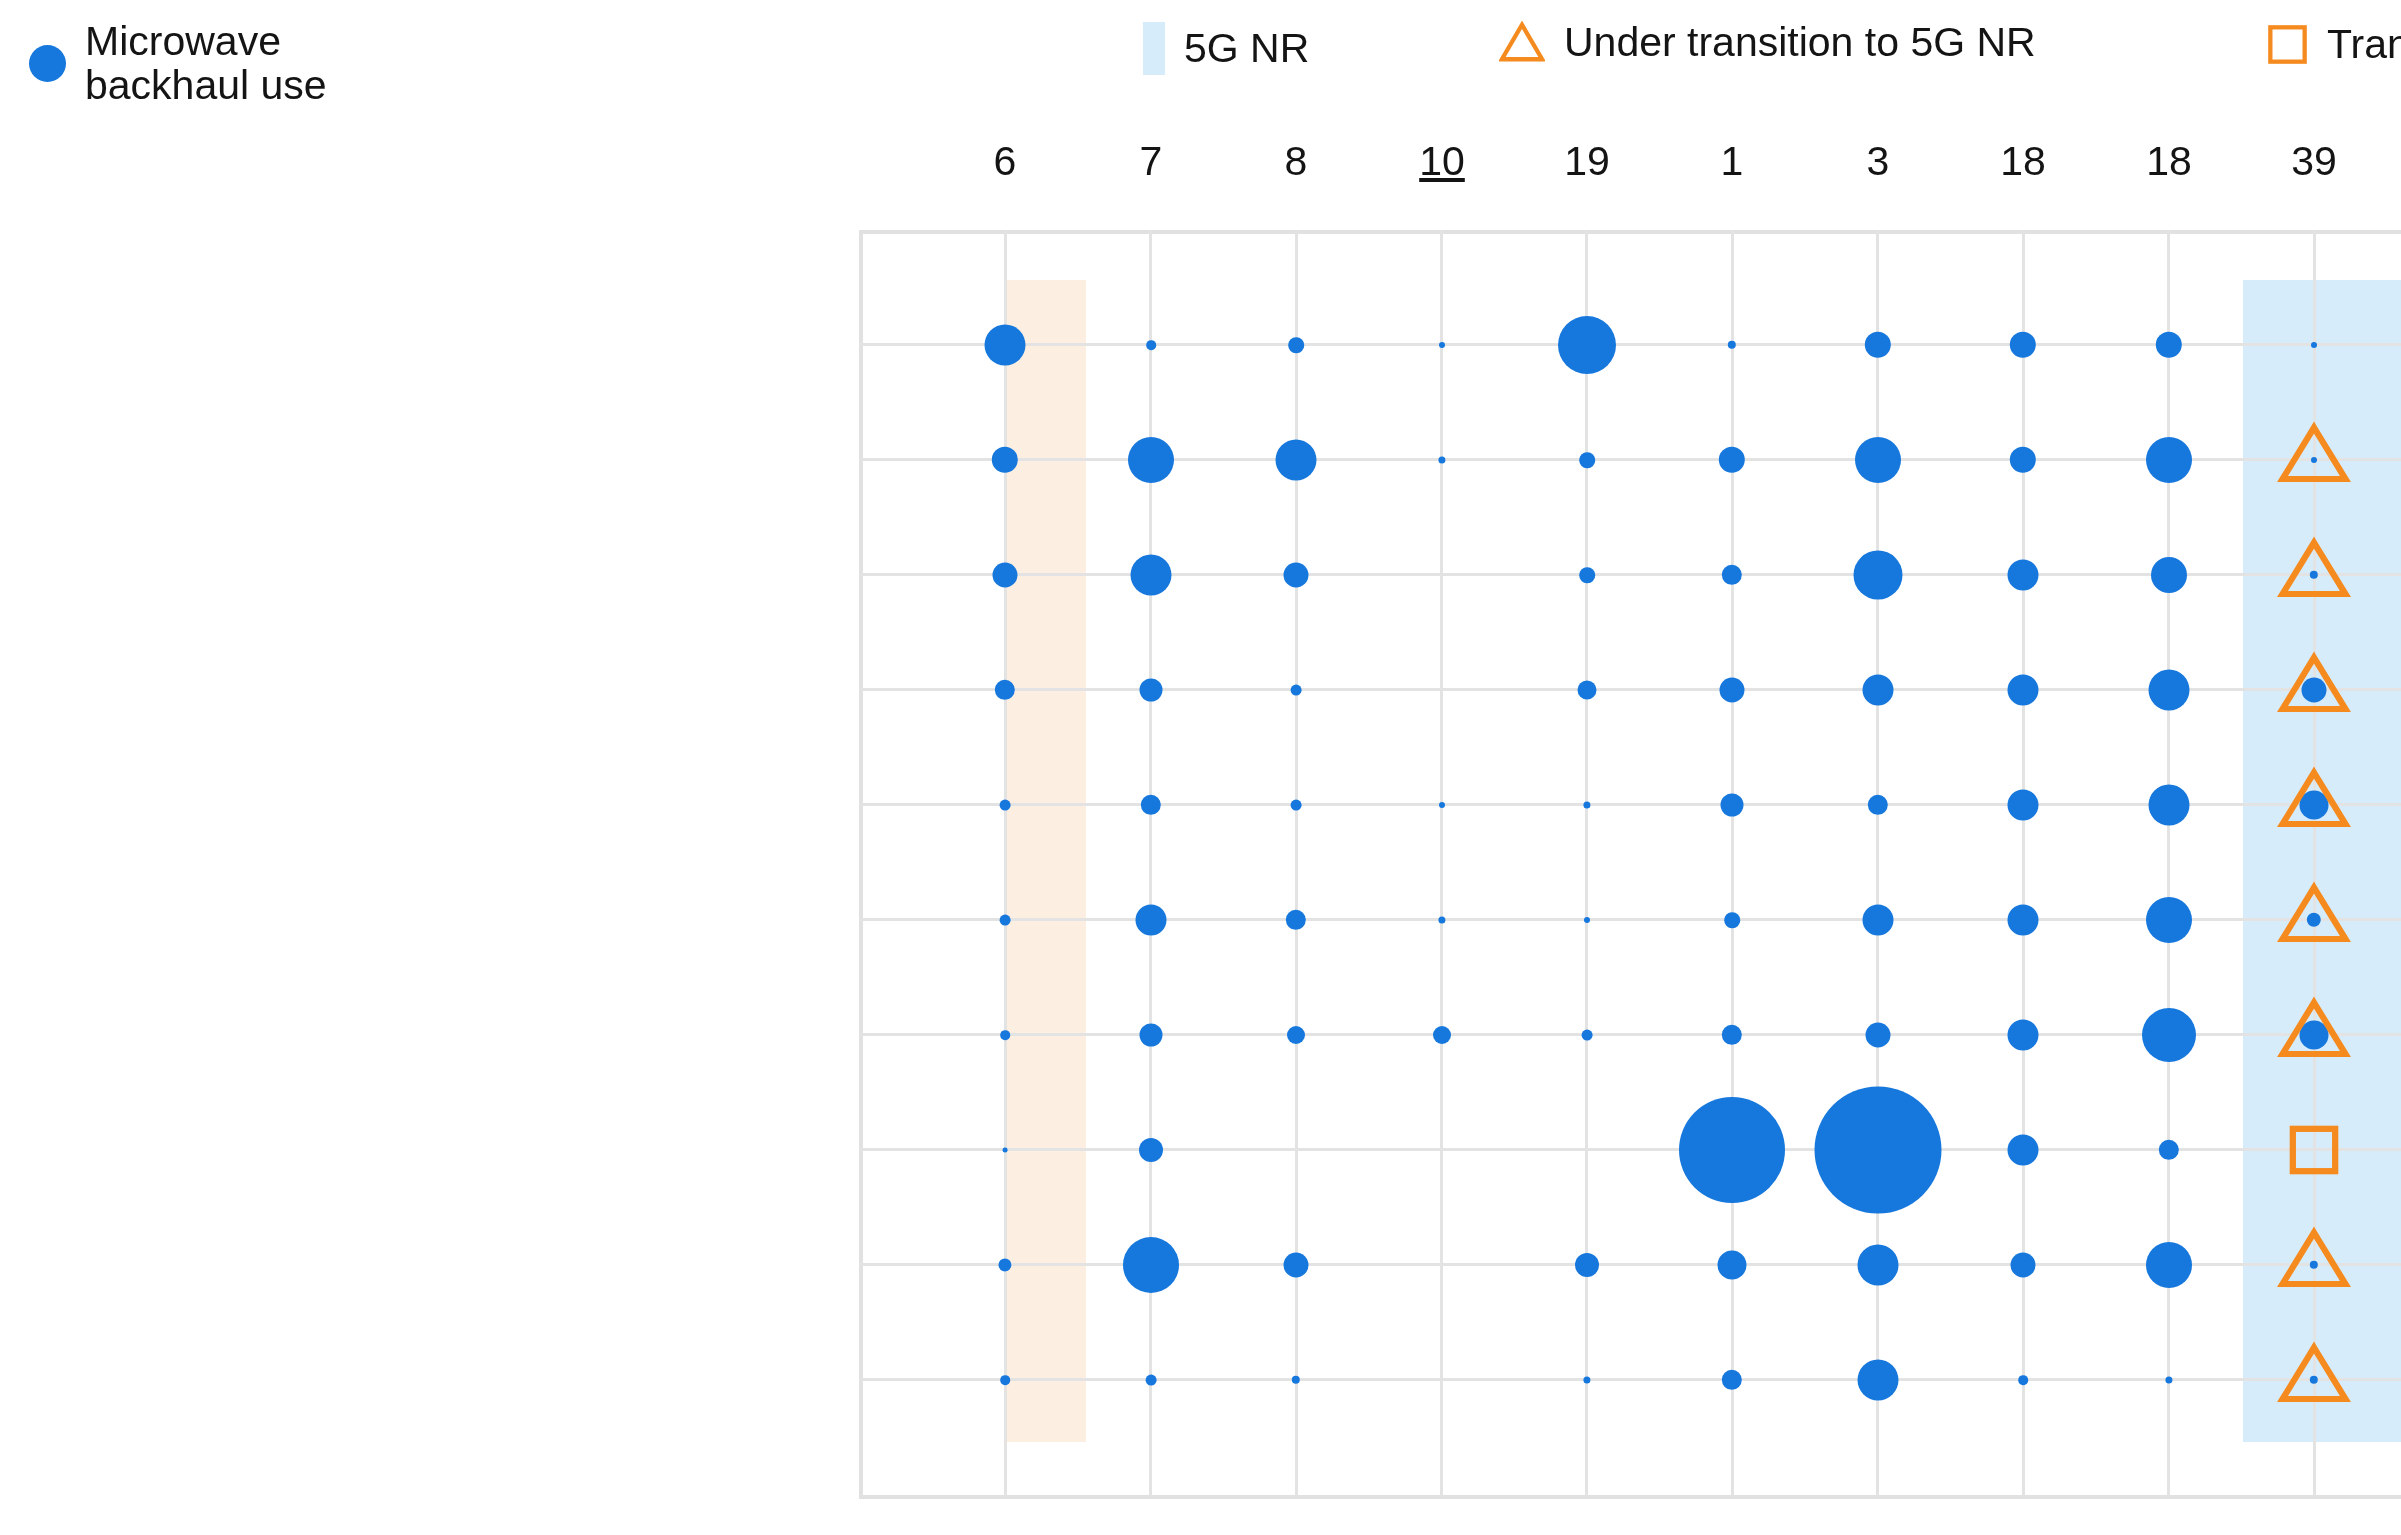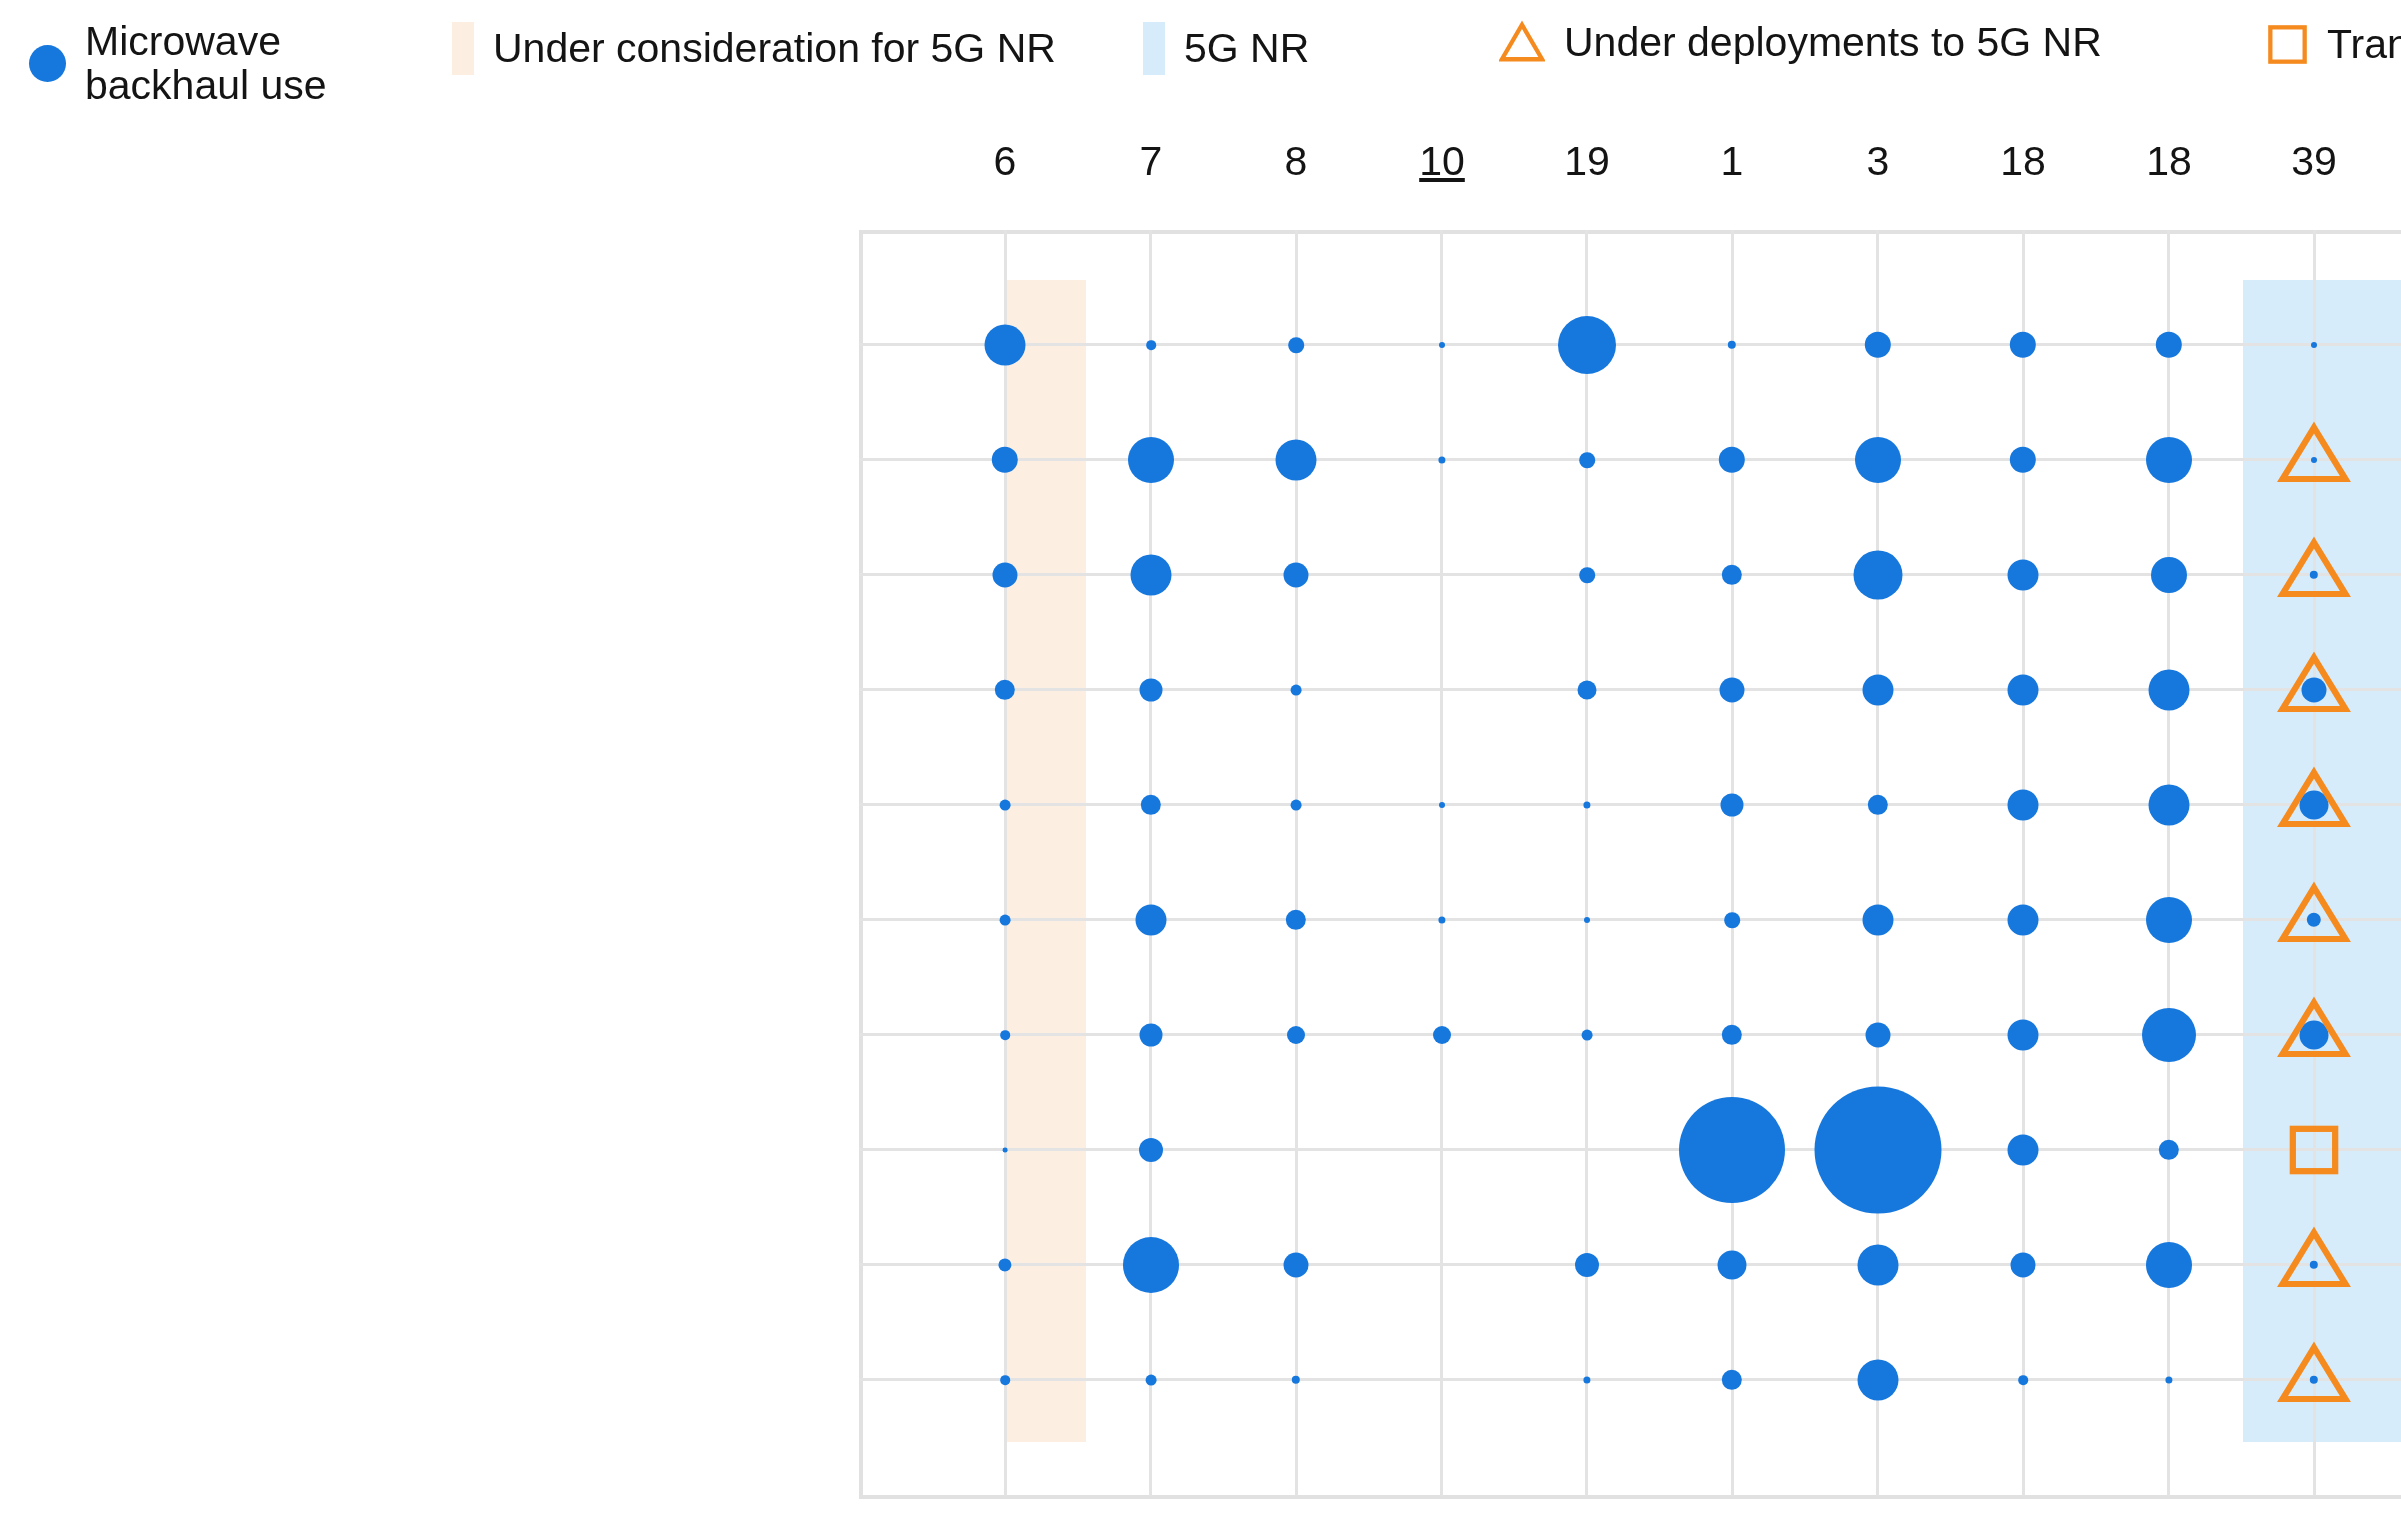--- a/index.html
+++ b/index.html
@@ -42,40 +42,35 @@
 <div id="root">
 
   <div id="legend">
 
     <div class="lg-item" style="left:0px;top:0px;">
       <span class="sw-circle"></span>
       <span class="gap"></span>
       <span class="lg-text two-line">Microwave backhaul use</span>
     </div>
 
-    <div class="lg-item" style="left:423px;top:2.9px;">
-      <span class="sw-rect beige"></span>
-      <span class="gap"></span>
-      <span class="lg-text">Under consideration for 5G NR</span>
-    </div>
 
     <div class="lg-item" style="left:1114px;top:2.9px;">
       <span class="sw-rect blue"></span>
       <span class="gap"></span>
       <span class="lg-text">5G NR</span>
     </div>
 
     <div class="lg-item" style="left:1470px;top:0px;">
       <span class="sw-tri" style="width:46px;height:46px;">
         <svg width="46" height="46" viewBox="0 0 96 96">
             <polygon points="48,12 90,84 6,84" fill="none" stroke="#f58a1f" stroke-width="9"></polygon>
           </svg>
       </span>
       <span class="gap"></span>
-      <span class="lg-text">Under deployments to 5G NR</span>
+      <span class="lg-text">Under transition to 5G NR</span>
     </div>
 
     <div class="lg-item" style="left:2238px;top:2.9px;">
       <span class="sw-sq" style="width:41px;height:41px;">
         <svg width="41" height="41" viewBox="0 0 86 86">
             <rect x="7" y="7" width="72" height="72" fill="none" stroke="#f58a1f" stroke-width="9"></rect>
           </svg>
       </span>
       <span class="gap"></span>
       <span class="lg-text">Transferred to 5G NR for new deployments</span>

